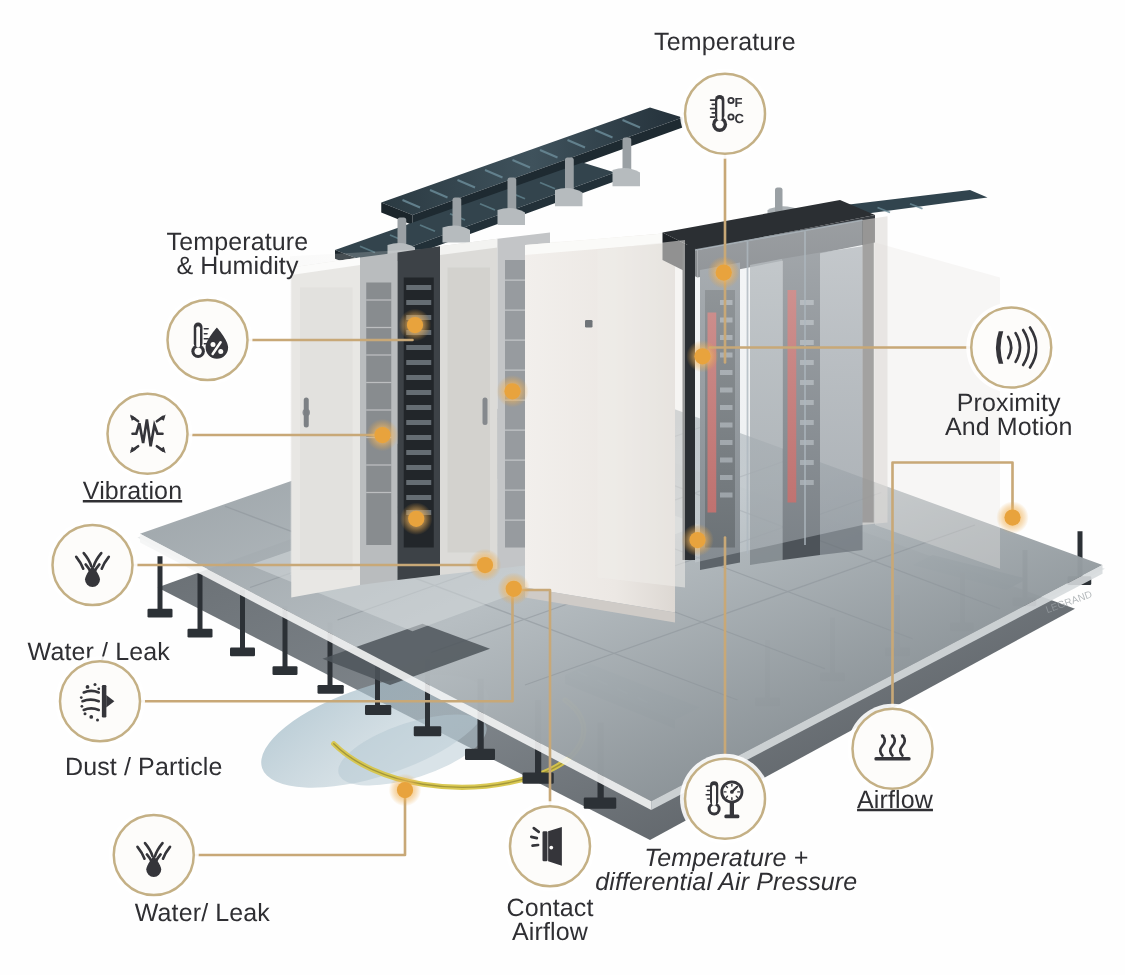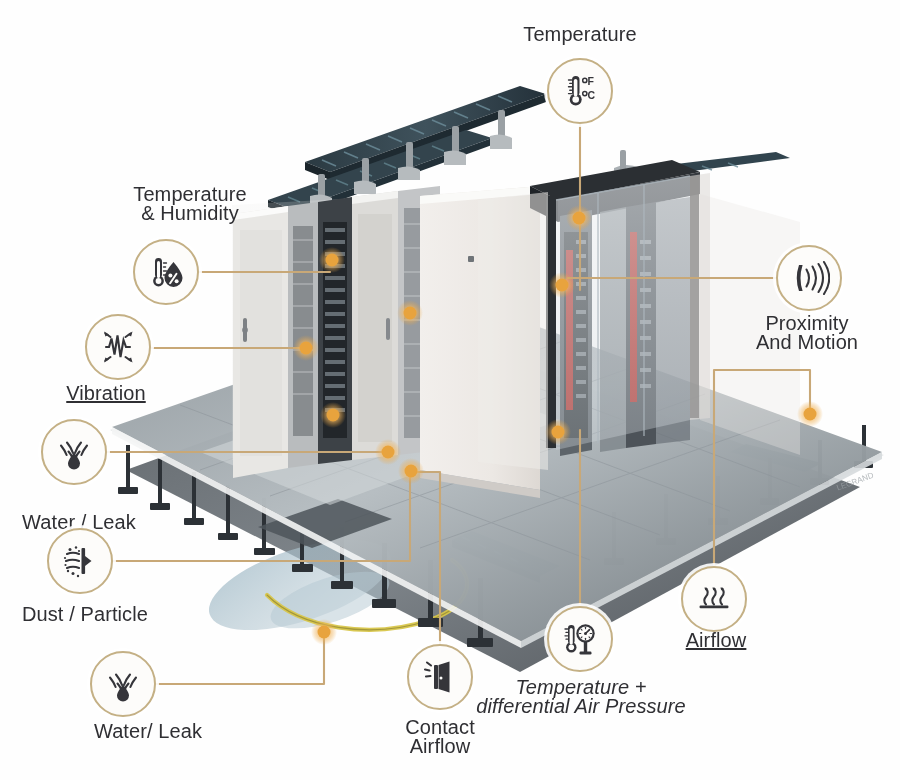--- a/index.html
+++ b/index.html
@@ -605,38 +605,38 @@
             <circle cx="17" cy="7.5" r="1.2"></circle>
           <circle cx="14" cy="33.5" r="1.5"></circle>
             <circle cx="9" cy="31" r="1.2"></circle>
           <circle cx="19" cy="36" r="1.2"></circle>
             <circle cx="6" cy="18" r="1.1"></circle>
           <circle cx="6.5" cy="25" r="1.1"></circle>
             <circle cx="20" cy="11" r="1.1"></circle>
         </g>
       </svg>
     </div>
-    <div class="clabel" style="left:0;top:605px;width:170px;">Dust / Particle</div>
+    <div class="clabel" style="left:30px;top:605px;width:170px;">Dust / Particle</div>
   </div>
 
   <div class="callout">
     <div class="bubble" style="left:90px;top:651px;">
       <svg width="42" height="42" viewBox="0 0 42 42">
         <g class="ico-s" stroke-width="2.6">
           <path d="M8,14.5 q4,5 5.6,9.5"></path>
           <path d="M14,11.5 q4.6,5.6 6,10.5"></path>
           <path d="M34,14.5 q-4,5 -5.6,9.5"></path>
           <path d="M28,11.5 q-4.6,5.6 -6,10.5"></path>
           <path d="M15.5,20.5 q3,3.5 4.2,6.5"></path>
           <path d="M26.5,20.5 q-3,3.5 -4.2,6.5"></path>
         </g>
         <path class="ico" d="M21,21.5 C21,21.5 27,29 27,32.5 a6,6 0 0 1 -12,0 C15,29 21,21.5 21,21.5 Z"></path>
       </svg>
     </div>
-    <div class="clabel" style="left:68px;top:722px;width:160px;">Water/ Leak</div>
+    <div class="clabel" style="left:56px;top:722px;width:160px;text-align:right;">Water/ Leak</div>
   </div>
 
   <div class="callout">
     <div class="bubble" style="left:407px;top:644px;">
       <svg width="42" height="42" viewBox="0 0 42 42">
         <g class="ico">
           <path d="M19.5,9 l11,-3.5 v31 l-11,-3.5 z"></path>
           <g fill="#fdfcfa">
               <circle cx="22" cy="22" r="1.5"></circle>
             </g>

